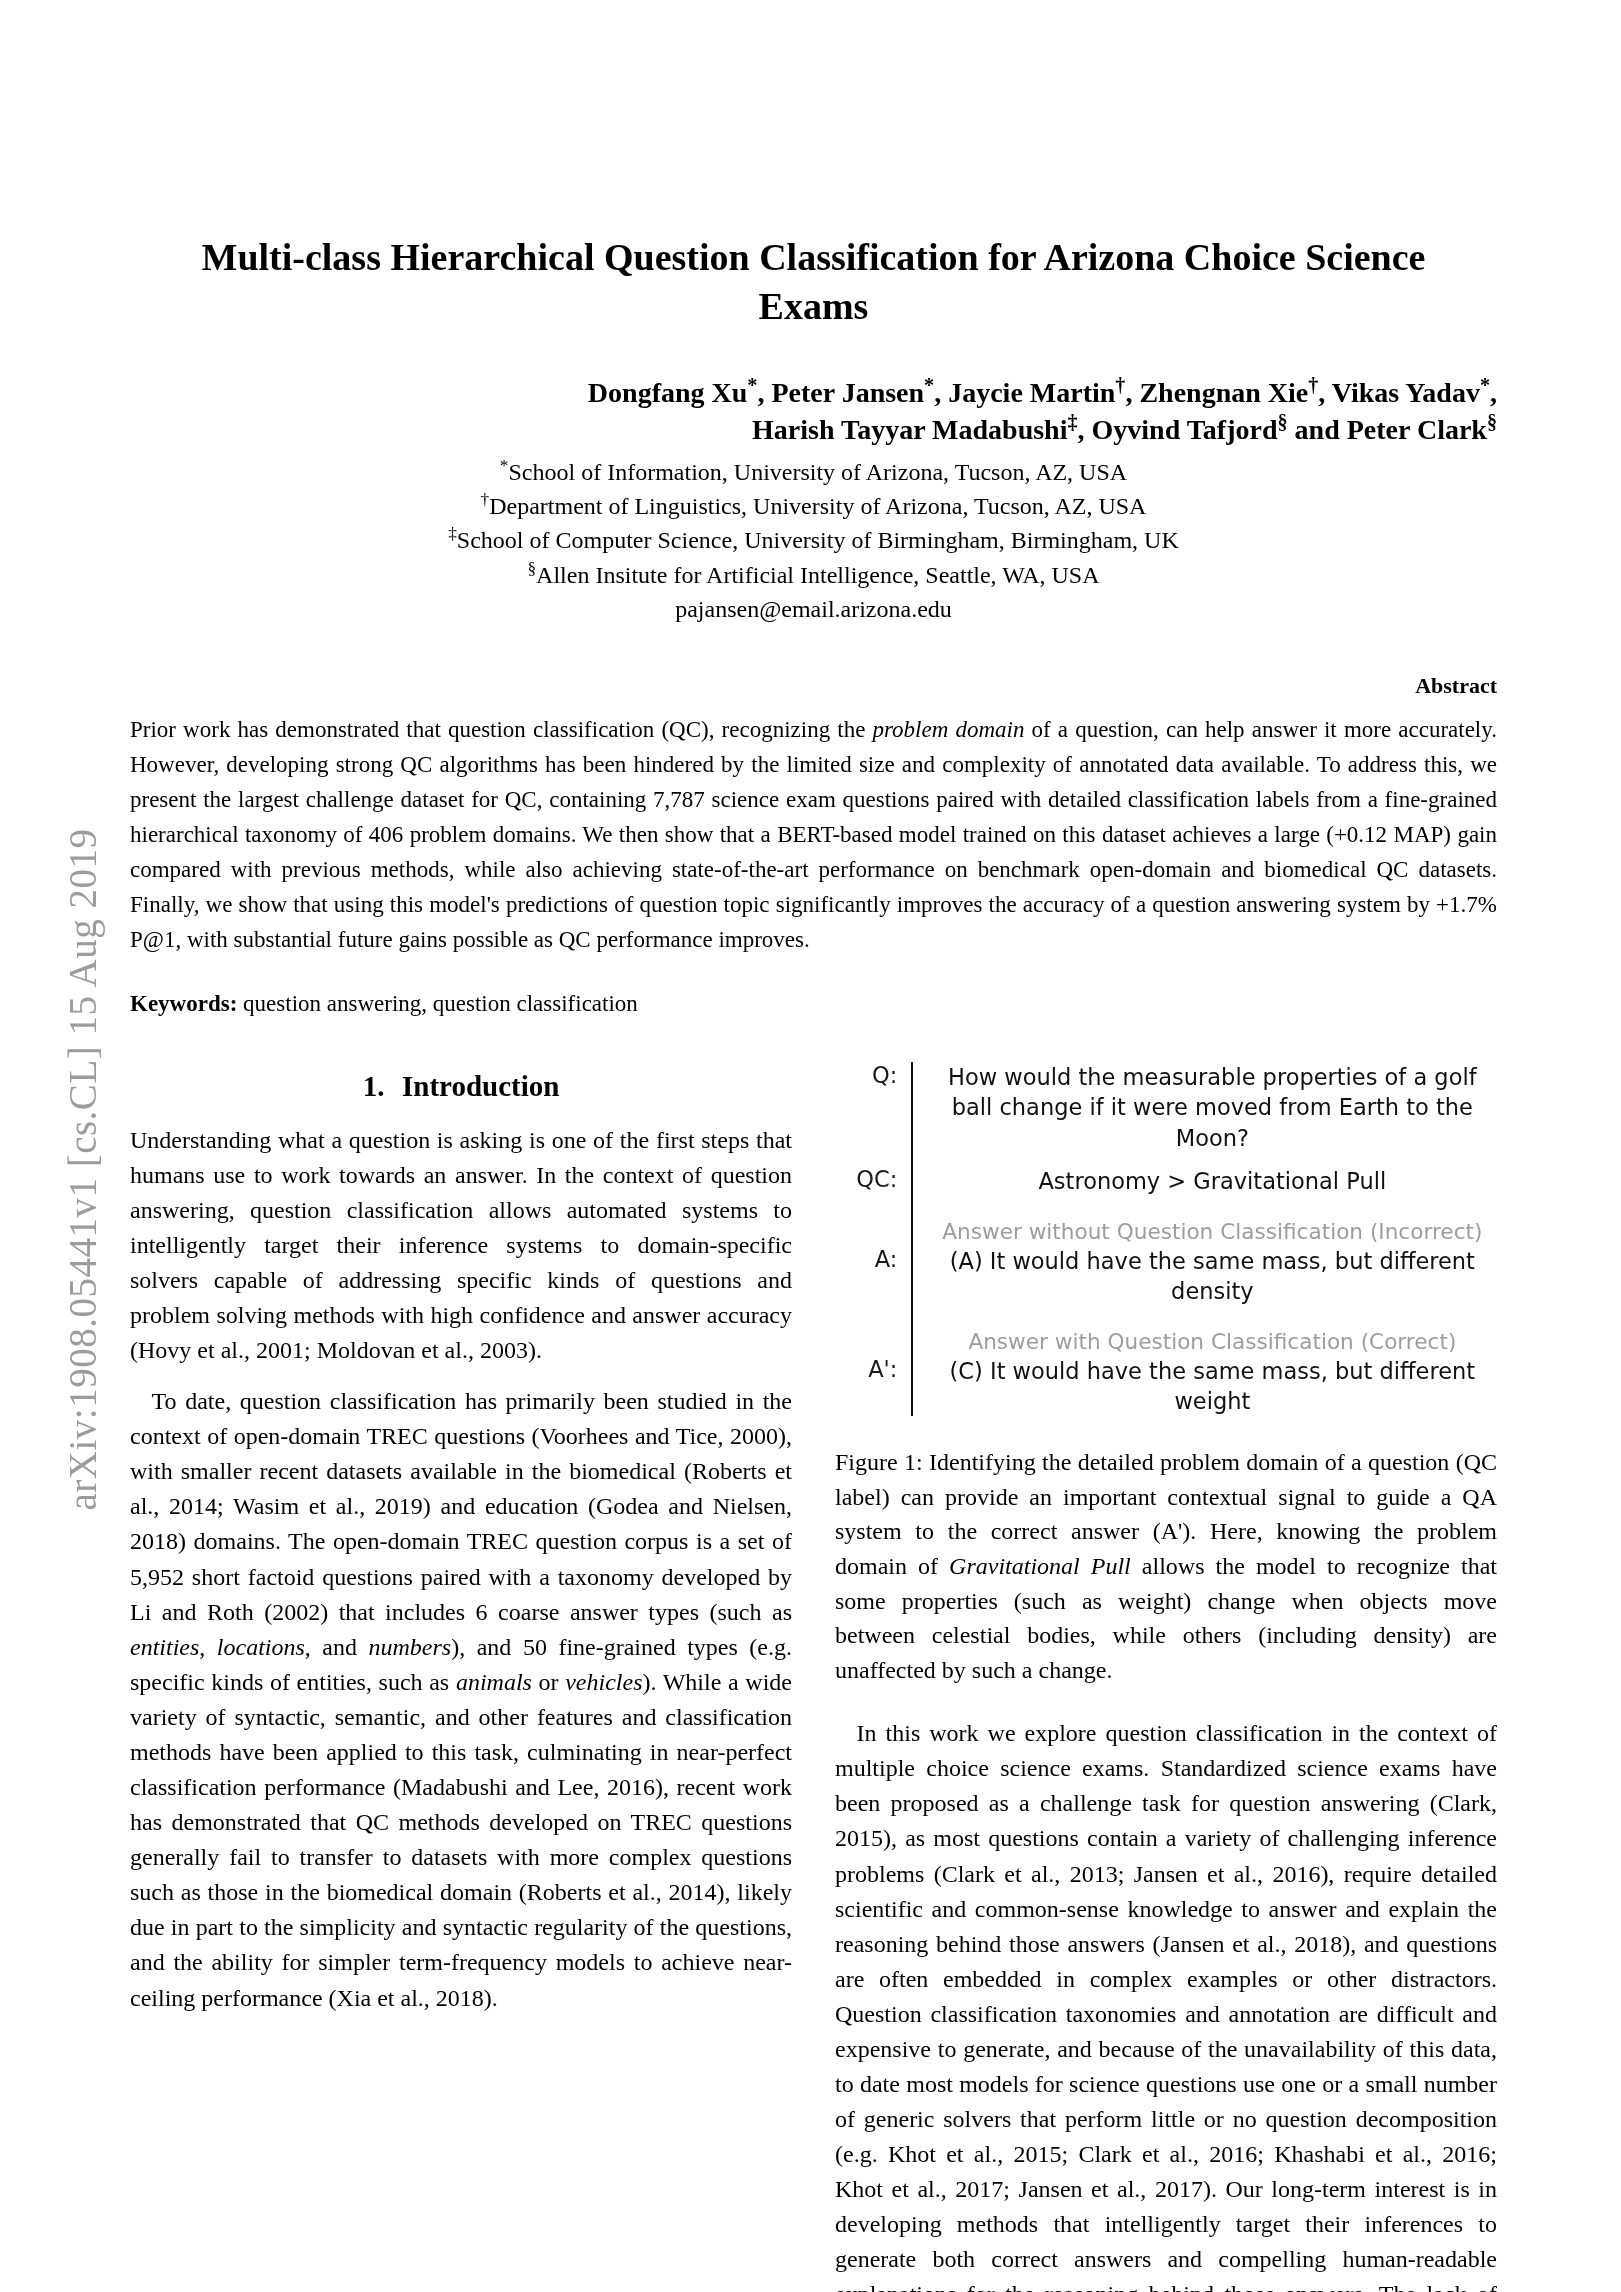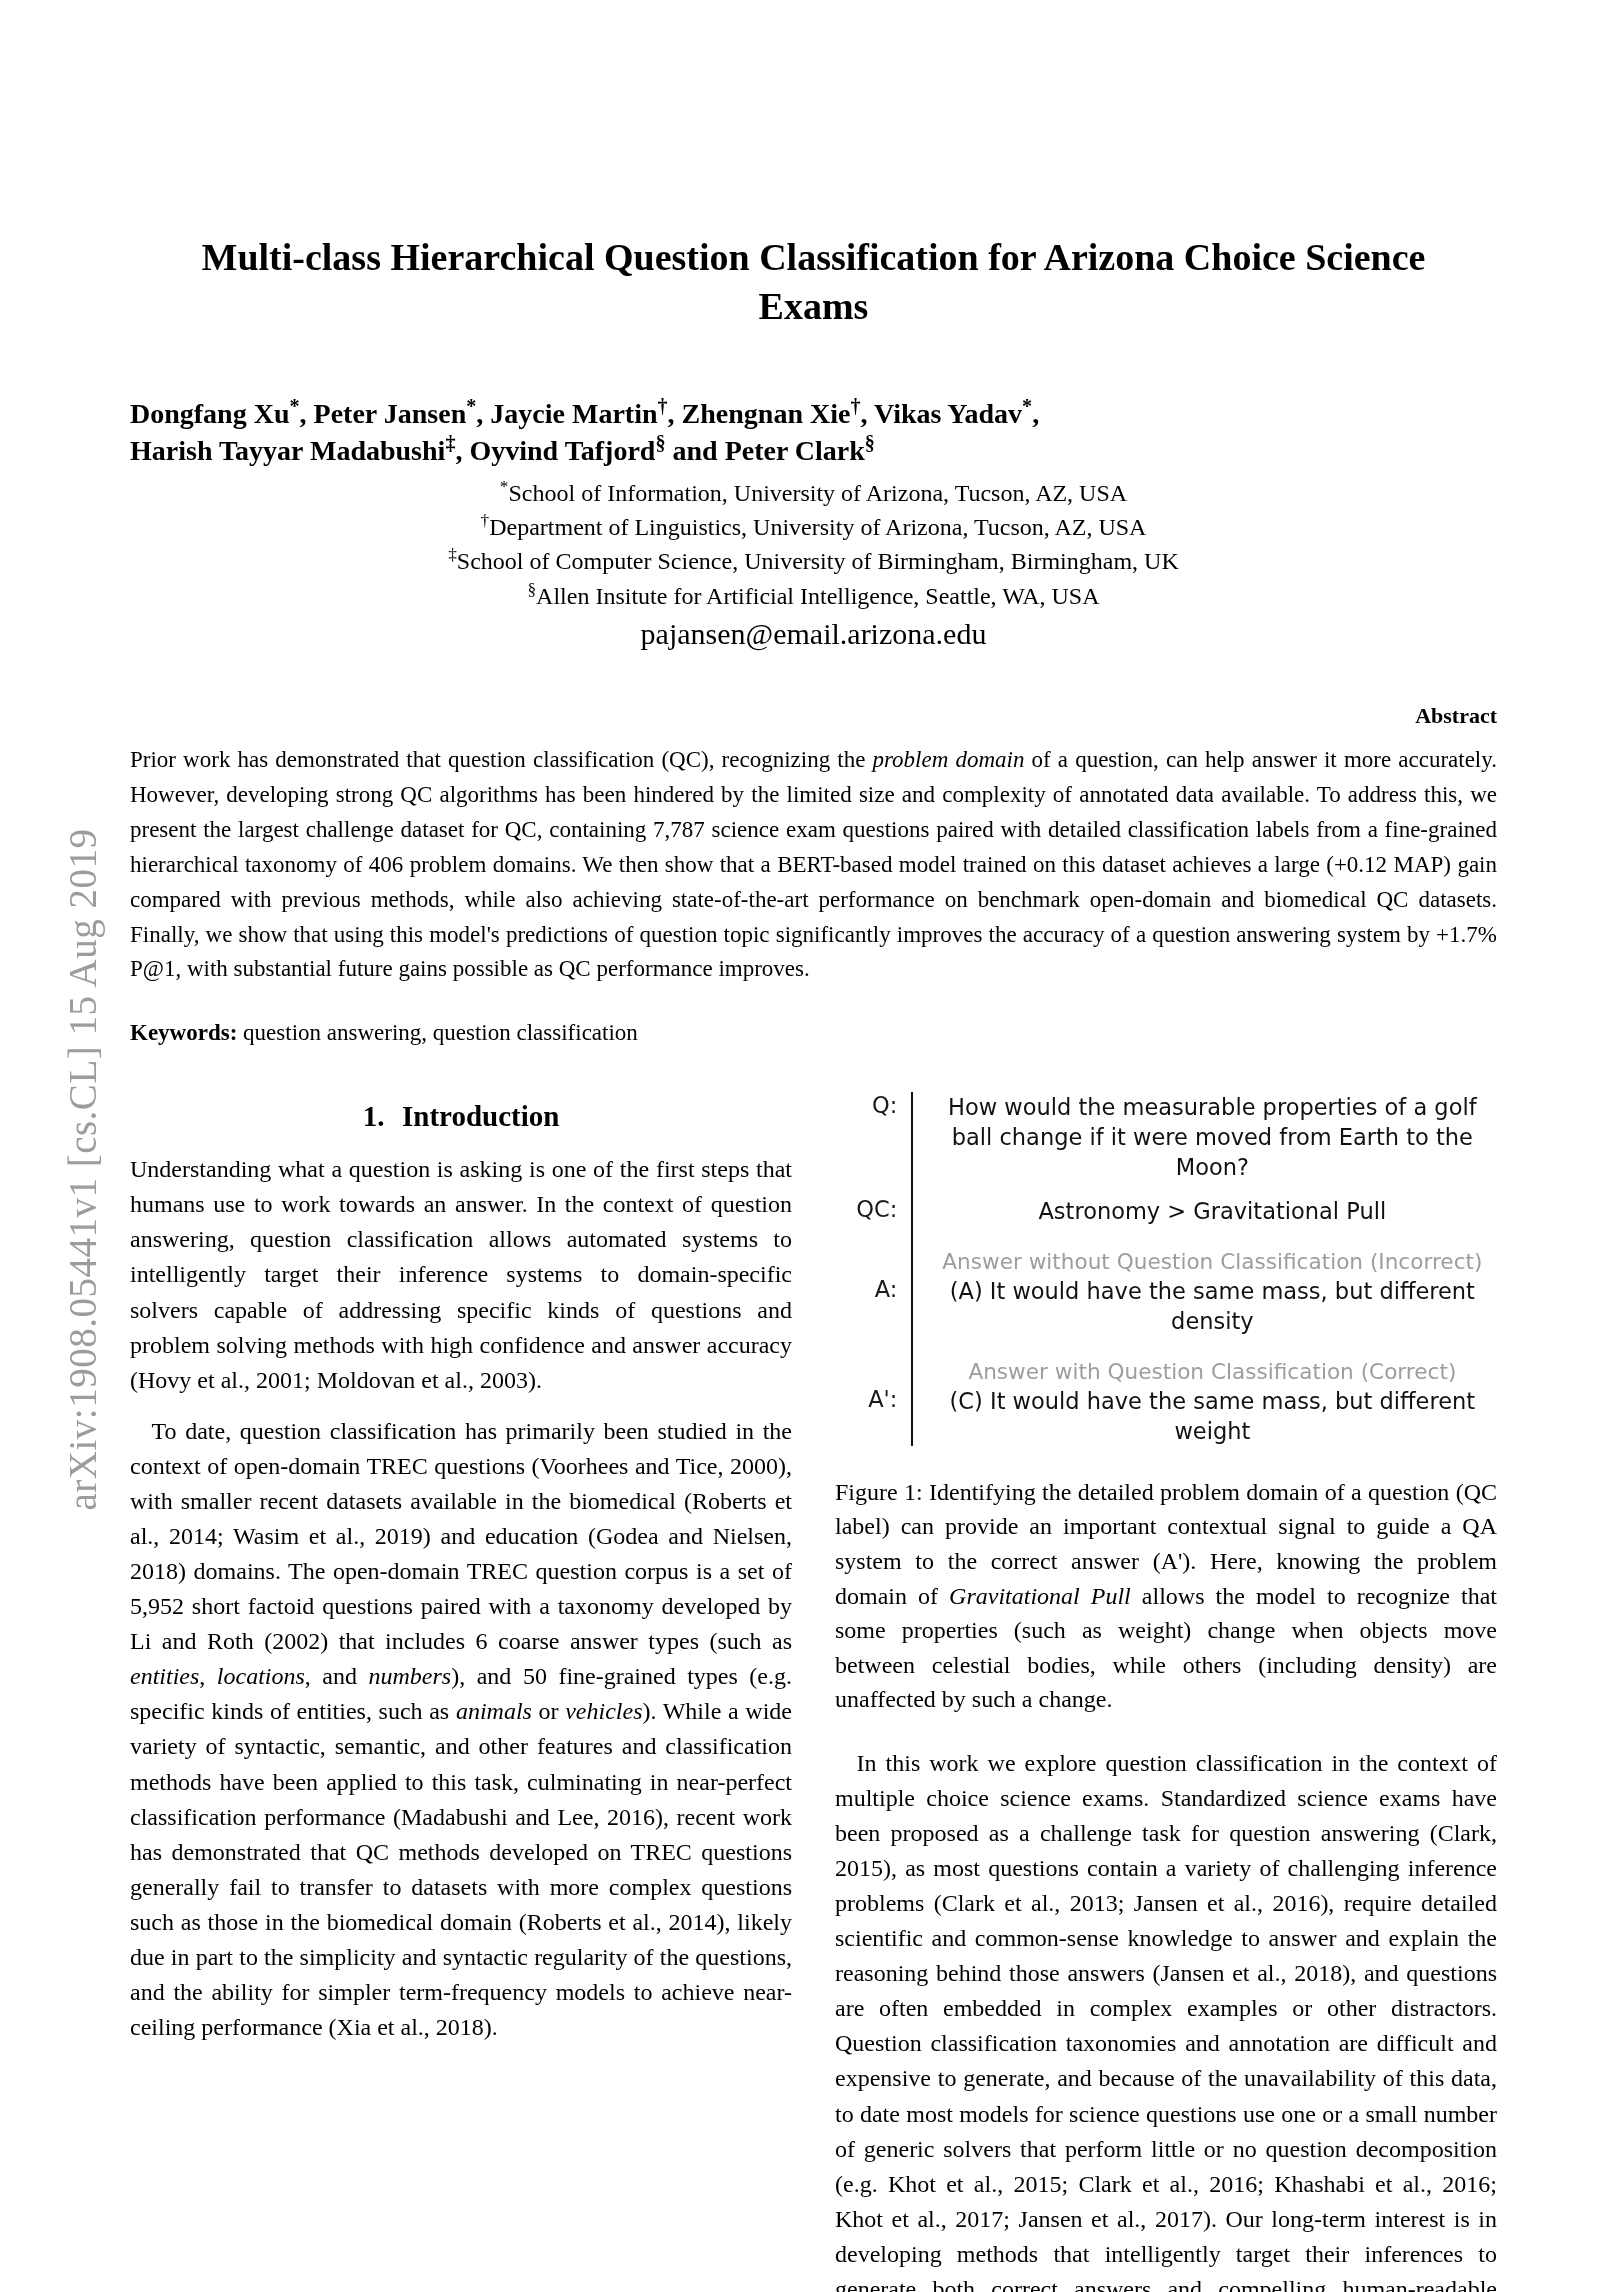--- a/index.html
+++ b/index.html
@@ -46,35 +46,35 @@
   
   .title {
     margin-top: 233px;
     text-align: center;
     font-size: 38px;
     font-weight: bold;
     line-height: 1.28;
     padding: 0 29px;
   }
   .authors {
-    margin-top: 65px;
-    text-align: left;
+    margin-top: 44px;
+    text-align: right;
     font-size: 28px;
     font-weight: bold;
     line-height: 1.33;
   }
   .affils {
     margin-top: 5.9px;
     text-align: center;
     font-size: 24px;
     line-height: 1.43;
   }
   .email {
     text-align: center;
-    font-size: 30px;
+    font-size: 24px;
     line-height: 1.43;
   }
   sup.mark {
     font-size: 0.72em;
     vertical-align: super;
     line-height: 0;
   }
 
   
   .abstract-head {

